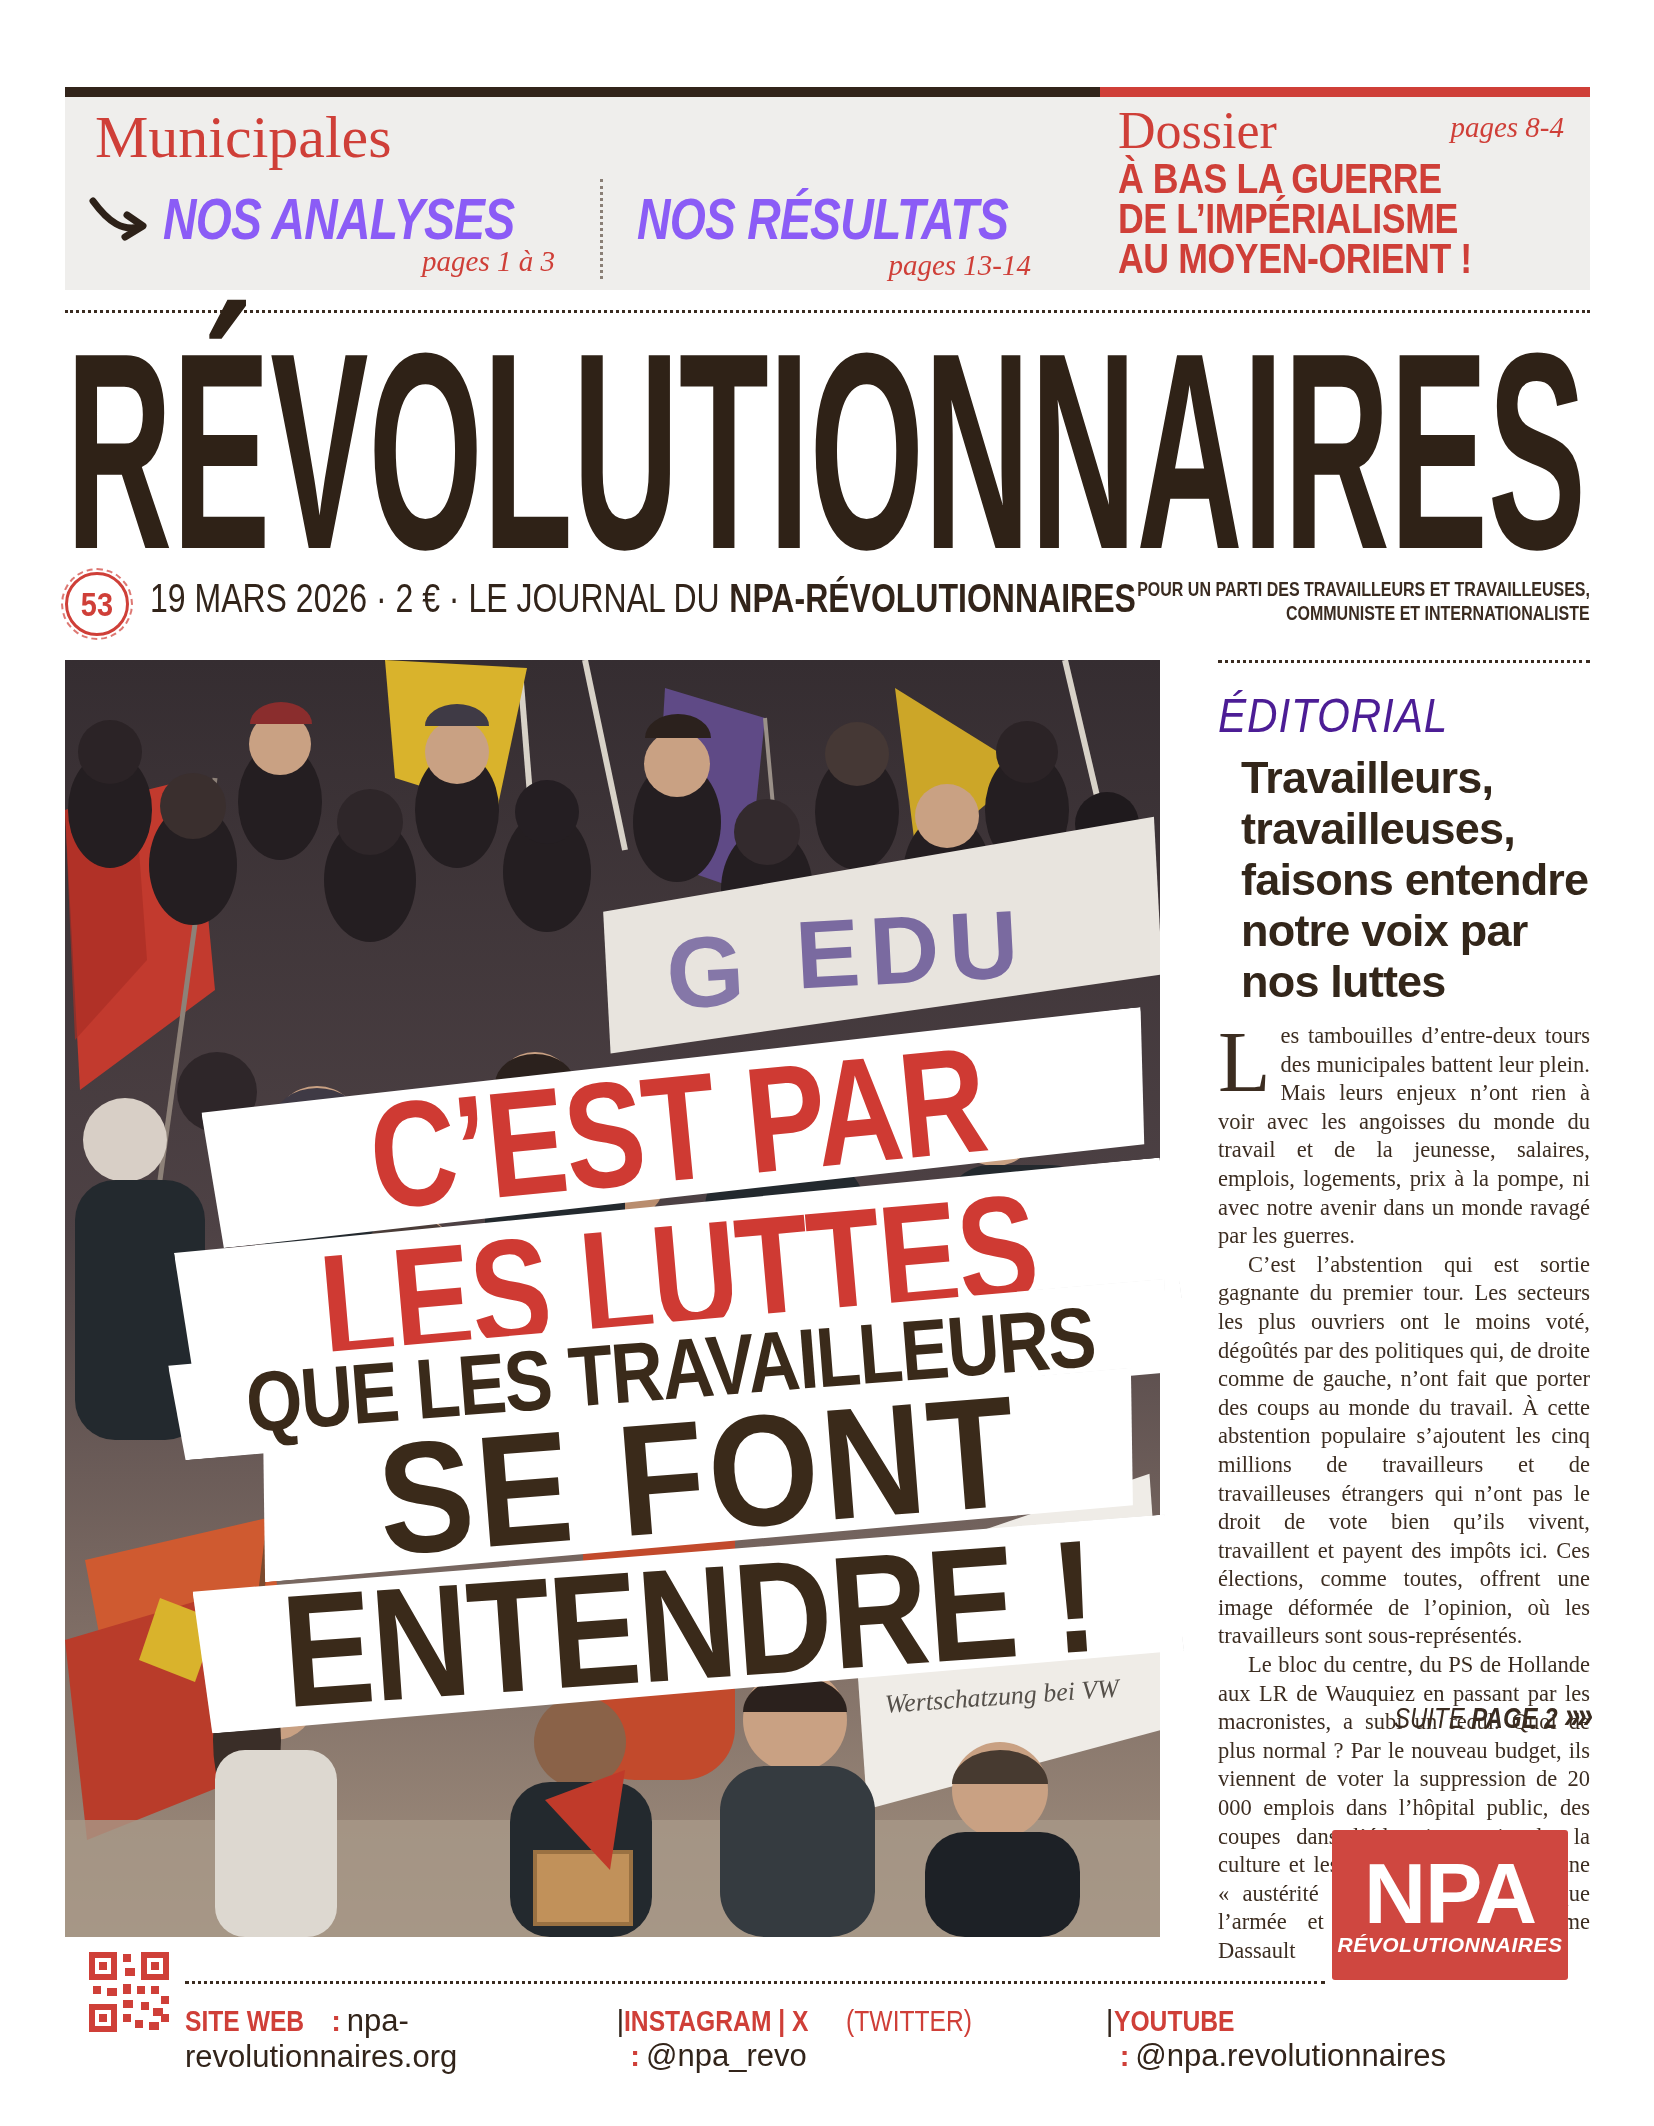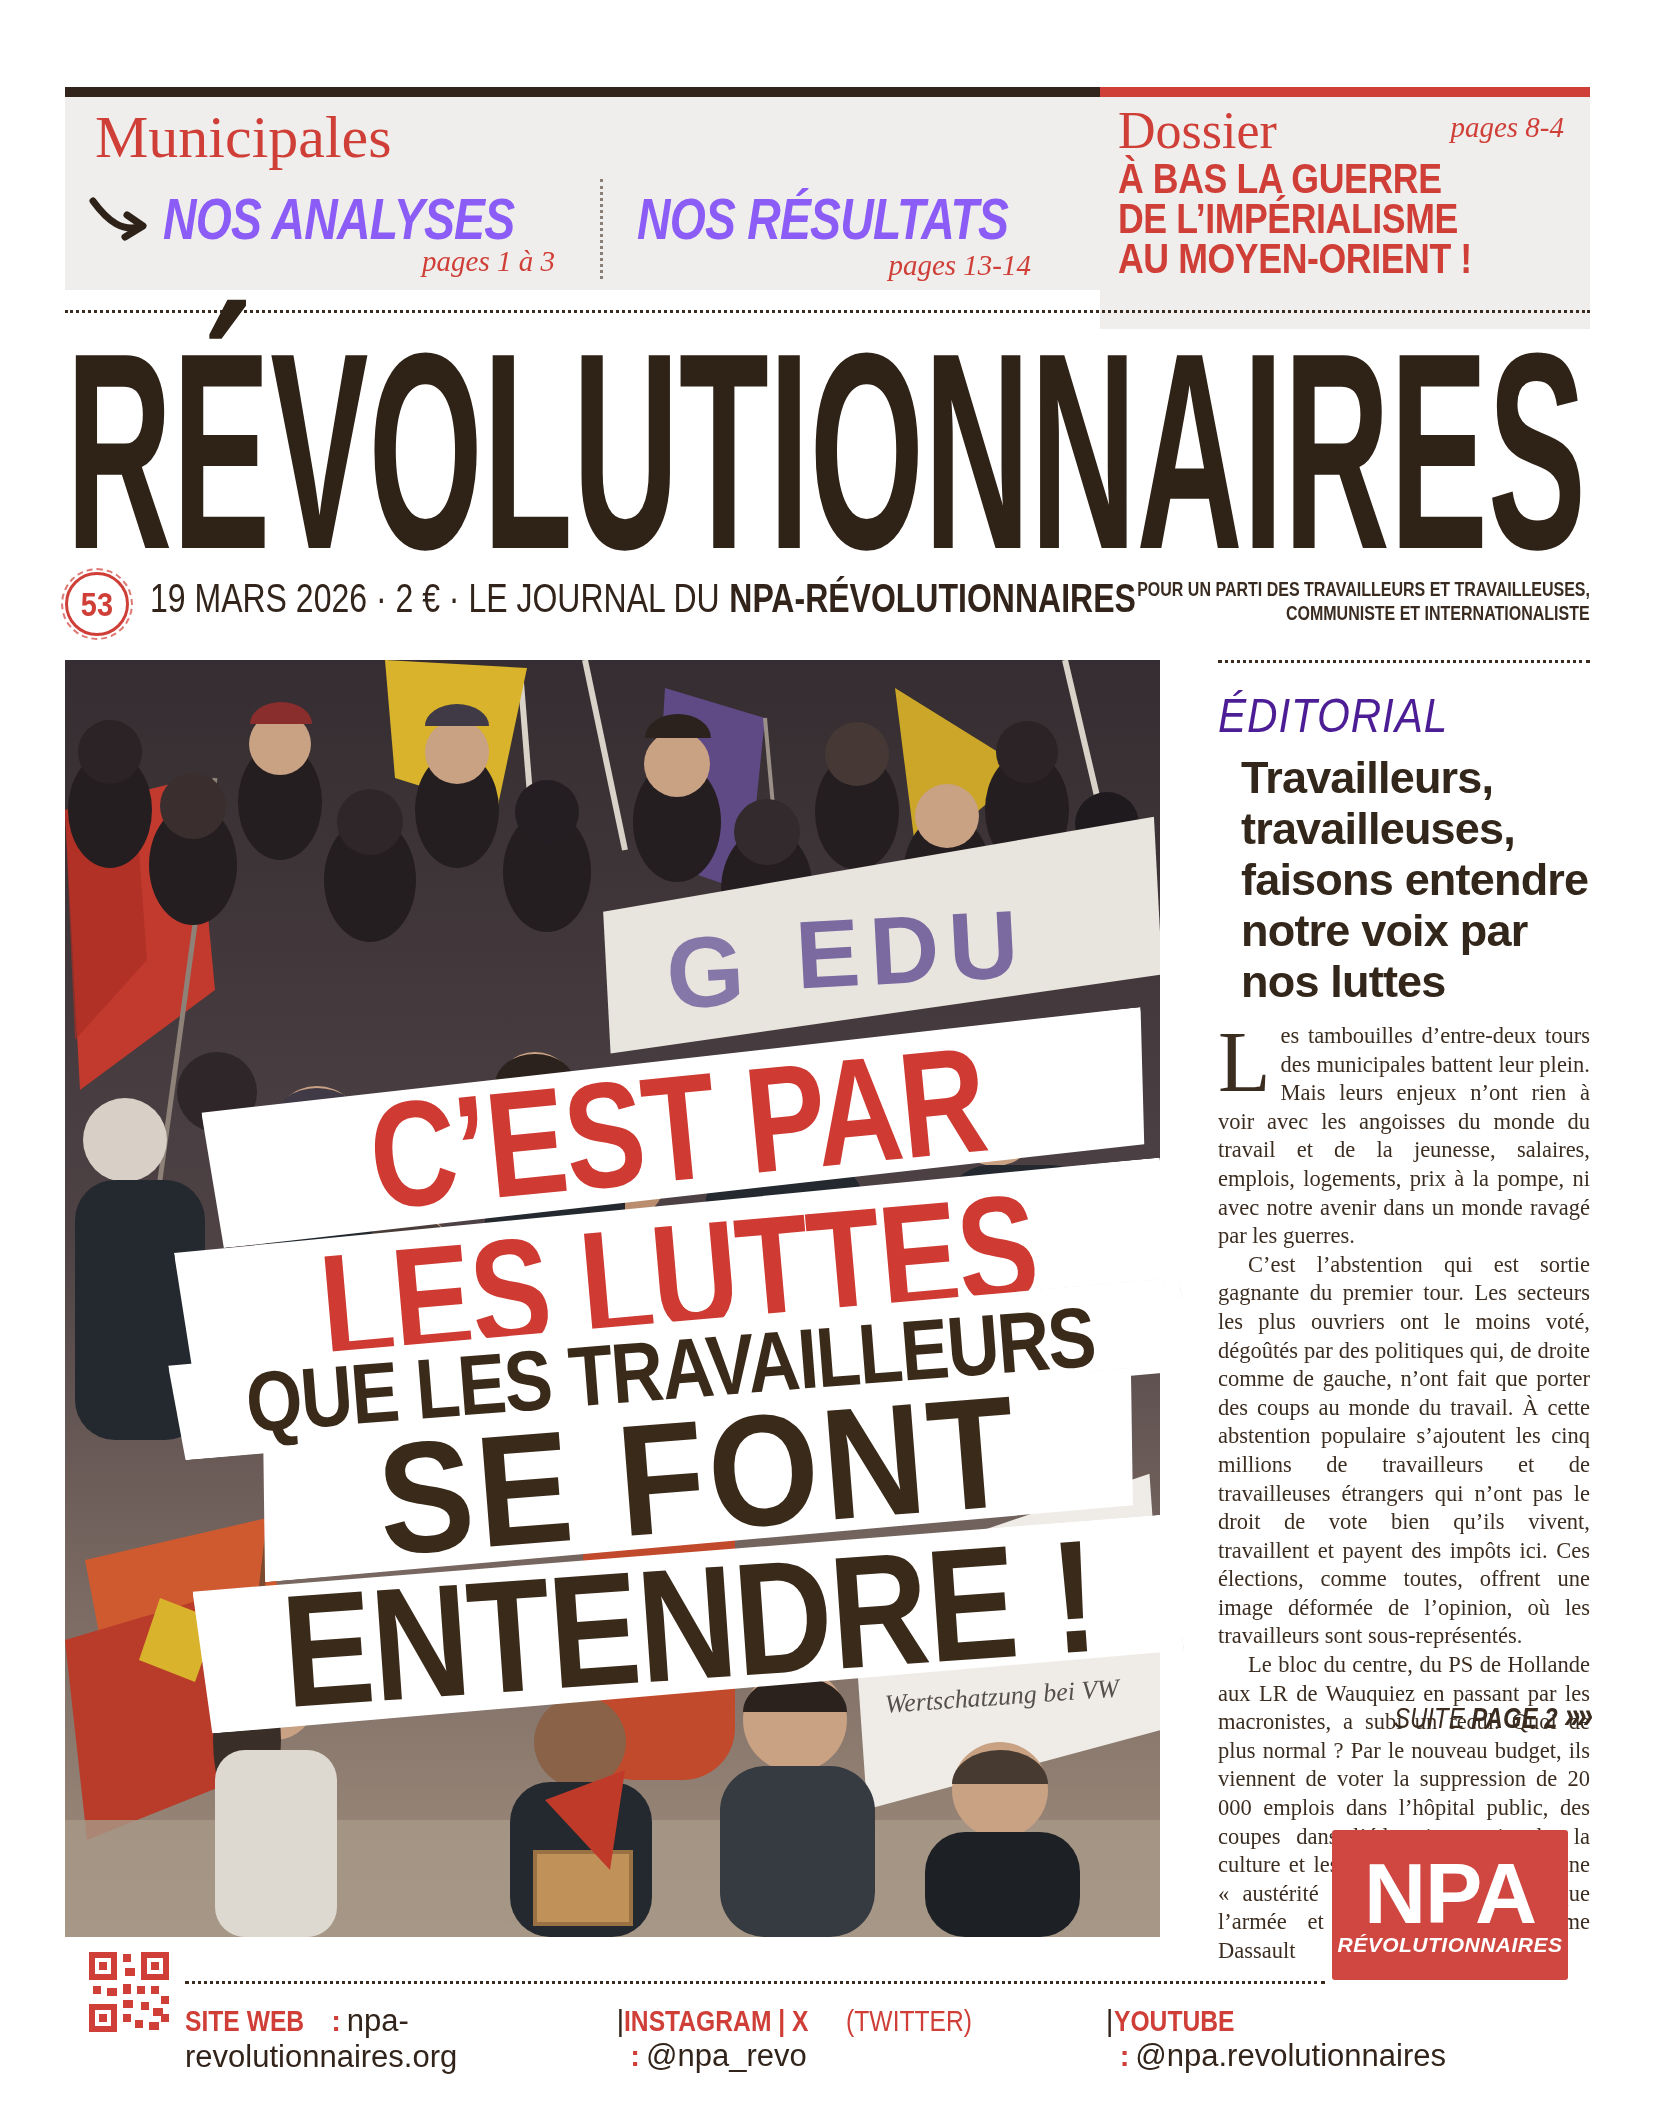--- a/index.html
+++ b/index.html
@@ -73,21 +73,21 @@
       <span class="condX">NOS ANALYSES</span>
     </div>
     <div class="abs pages serif red" style="left:300px;top:158px;width:190px;text-align:right;">pages 1 à 3</div>
     <div class="abs dotted-v" style="left:535px;top:92px;height:100px;"></div>
     <div class="abs navlbl ink" style="left:572px;top:98px;">
       <span class="condX">NOS RÉSULTATS</span>
     </div>
     <div class="abs pages serif red" style="left:780px;top:162px;width:186px;text-align:right;">pages 13-14</div>
   </div>
 
-  <div class="abs hbox" style="left:1100px;top:87px;width:490px;height:242px;">
+  <div class="abs hbox" style="left:1100px;top:87px;width:490px;height:203px;">
     <div class="hbar" style="background:#cf3f38;"></div>
     <div class="abs serif red" style="left:18px;top:18px;font-size:52px;line-height:1;">Dossier</div>
     <div class="abs pages serif red" style="right:26px;top:24px;">pages 8-4</div>
     <div class="abs red" style="left:18px;top:72px;transform:scaleX(.85);transform-origin:left top;">
       <div class="dossier-line">À BAS LA GUERRE</div>
       <div class="dossier-line">DE L’IMPÉRIALISME</div>
       <div class="dossier-line">AU MOYEN-ORIENT !</div>
     </div>
   </div>
 

